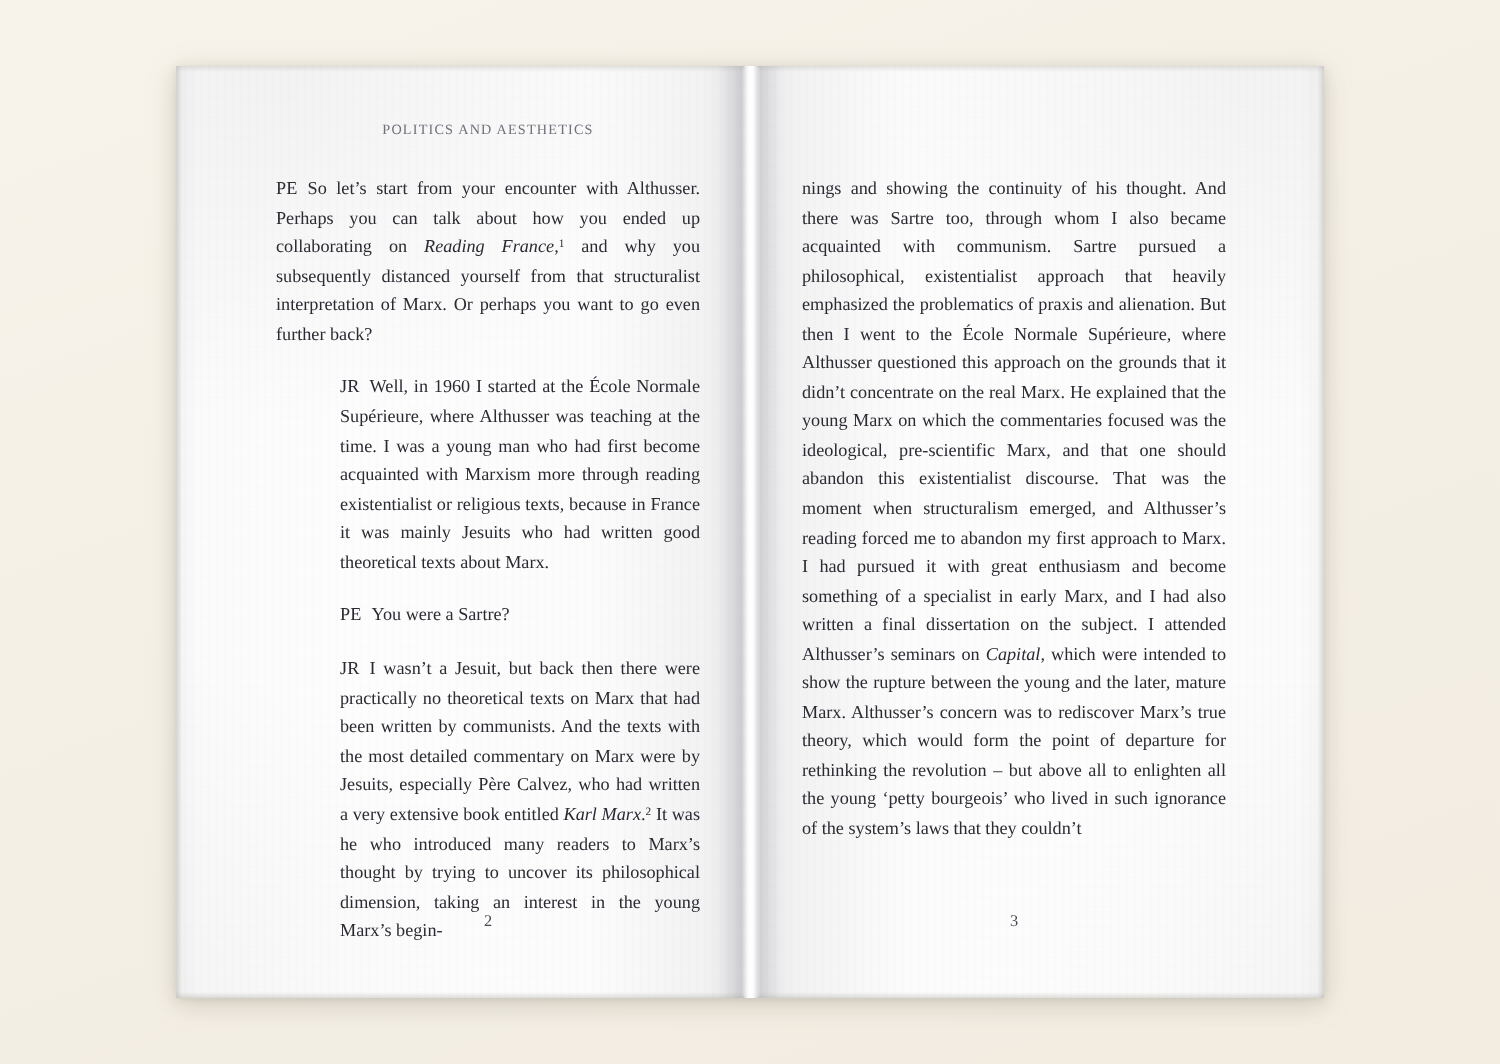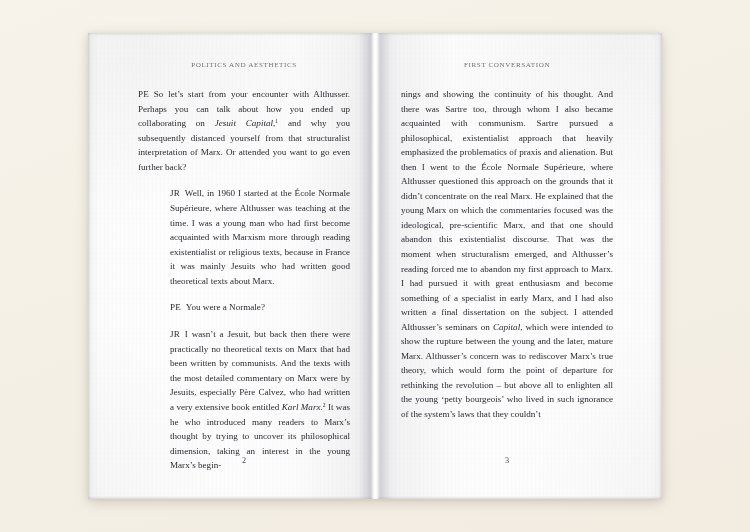--- a/index.html
+++ b/index.html
@@ -248,39 +248,38 @@
       <div class="grain"></div>
       <div class="vignette"></div>
       <div class="top-edge"></div>
       <div class="outer-edge-left"></div>
       <div class="bottom-edge"></div>
 
       <div class="page-inner">
         <div class="running-head">POLITICS AND AESTHETICS</div>
 
         <div class="textblock" id="left-text">
-            <p><span class="speaker">PE</span><span>So let’s start from your encounter with Althusser. Perhaps you can talk about how you ended up collaborating on </span><span class="it">Jesuit Capital</span><span>,</span><sup>1</sup><span> and why you subsequently distanced yourself from that structuralist interpretation of Marx. Or attended you want to go even further back?</span></p>
+            <p><span class="speaker">PE</span><span>So let’s start from your encounter with Althusser. Perhaps you can talk about how you ended up collaborating on </span><span class="it">Reading France</span><span>,</span><sup>1</sup><span> and why you subsequently distanced yourself from that structuralist interpretation of Marx. Or perhaps you want to go even further back?</span></p>
             <p><span class="speaker">JR</span><span>Well, in 1960 I started at the École Normale Supérieure, where Althusser was teaching at the time. I was a young man who had first become acquainted with Marxism more through reading existentialist or religious texts, because in France it was mainly Jesuits who had written good theoretical texts about Marx.</span></p>
-            <p><span class="speaker">PE</span><span>You were a Normale?</span></p>
+            <p><span class="speaker">PE</span><span>You were a Sartre?</span></p>
             <p><span class="speaker">JR</span><span>I wasn’t a Jesuit, but back then there were practically no theoretical texts on Marx that had been written by communists. And the texts with the most detailed commentary on Marx were by Jesuits, especially Père Calvez, who had written a very extensive book entitled </span><span class="it">Karl Marx</span><span>.</span><sup>2</sup><span> It was he who introduced many readers to Marx’s thought by trying to uncover its philosophical dimension, taking an interest in the young Marx’s begin-</span></p>
           </div>
 
         <div class="folio">2</div>
       </div>
     </div>
 
     <div class="page page-right">
       <div class="grain"></div>
       <div class="vignette"></div>
       <div class="top-edge"></div>
       <div class="outer-edge-right"></div>
       <div class="bottom-edge"></div>
 
       <div class="page-inner">
-        <div class="running-head">FIRST CONVERSATION</div>
 
         <div class="textblock" id="right-text">
             <p class="cont"><span>nings and showing the continuity of his thought. And there was Sartre too, through whom I also became acquainted with communism. Sartre pursued a philosophical, existentialist approach that heavily emphasized the problematics of praxis and alienation. But then I went to the École Normale Supérieure, where Althusser questioned this approach on the grounds that it didn’t concentrate on the real Marx. He explained that the young Marx on which the commentaries focused was the ideological, pre-scientific Marx, and that one should abandon this existentialist discourse. That was the moment when structuralism emerged, and Althusser’s reading forced me to abandon my first approach to Marx. I had pursued it with great enthusiasm and become something of a specialist in early Marx, and I had also written a final dissertation on the subject. I attended Althusser’s seminars on </span><span class="it">Capital</span><span>, which were intended to show the rupture between the young and the later, mature Marx. Althusser’s concern was to rediscover Marx’s true theory, which would form the point of departure for rethinking the revolution – but above all to enlighten all the young ‘petty bourgeois’ who lived in such ignorance of the system’s laws that they couldn’t</span></p>
           </div>
 
         <div class="folio">3</div>
       </div>
     </div>
 
     <div id="gutter"></div>

